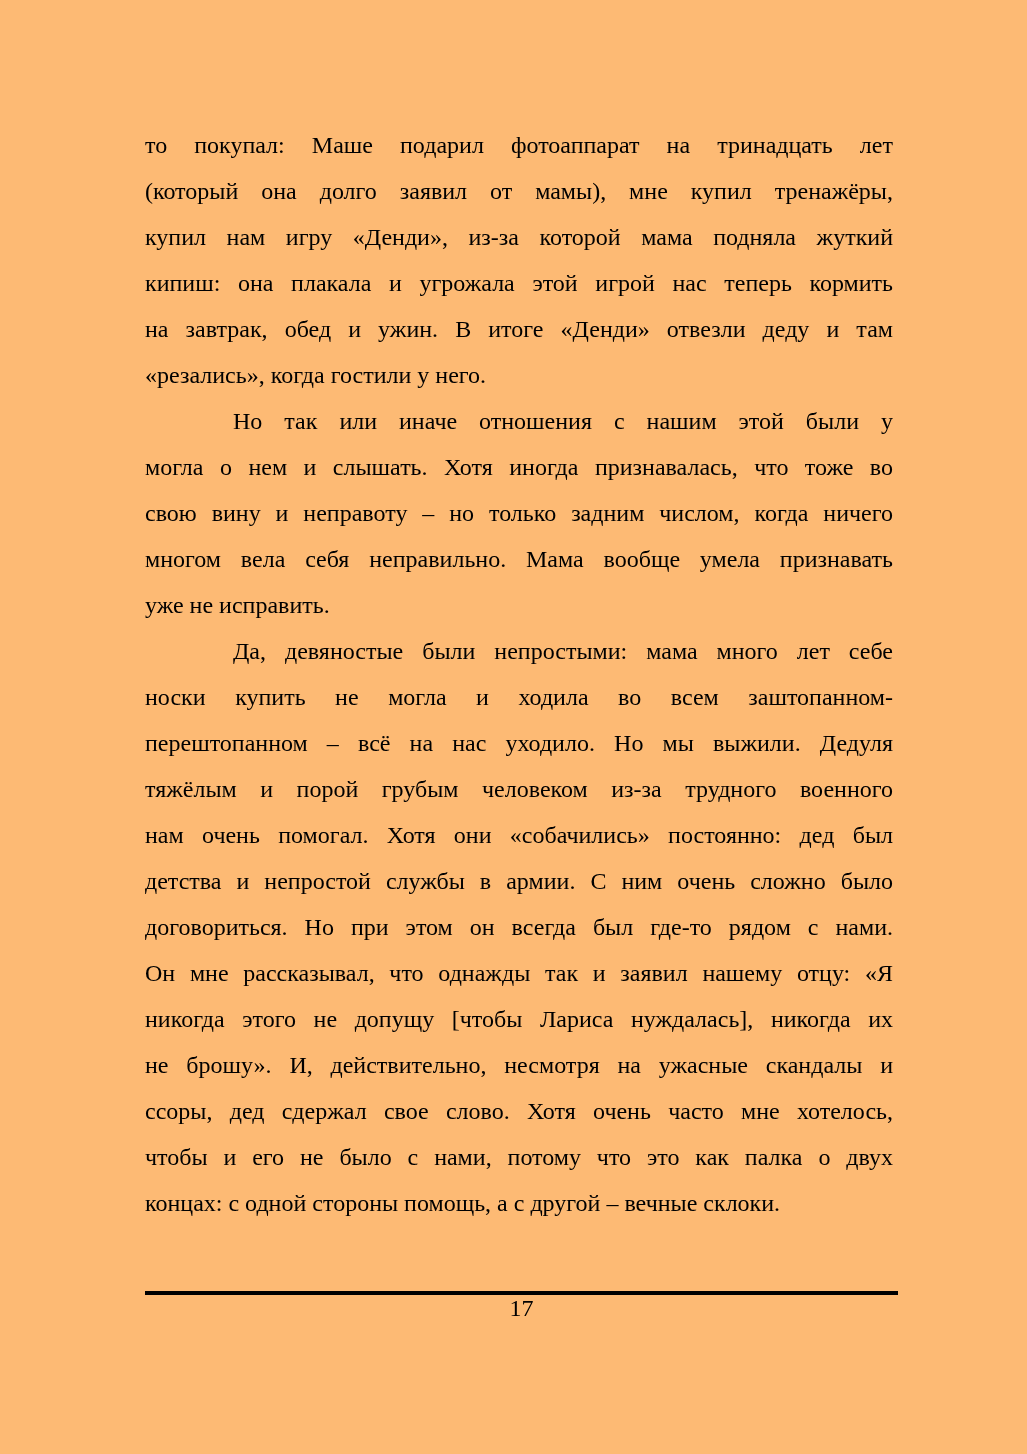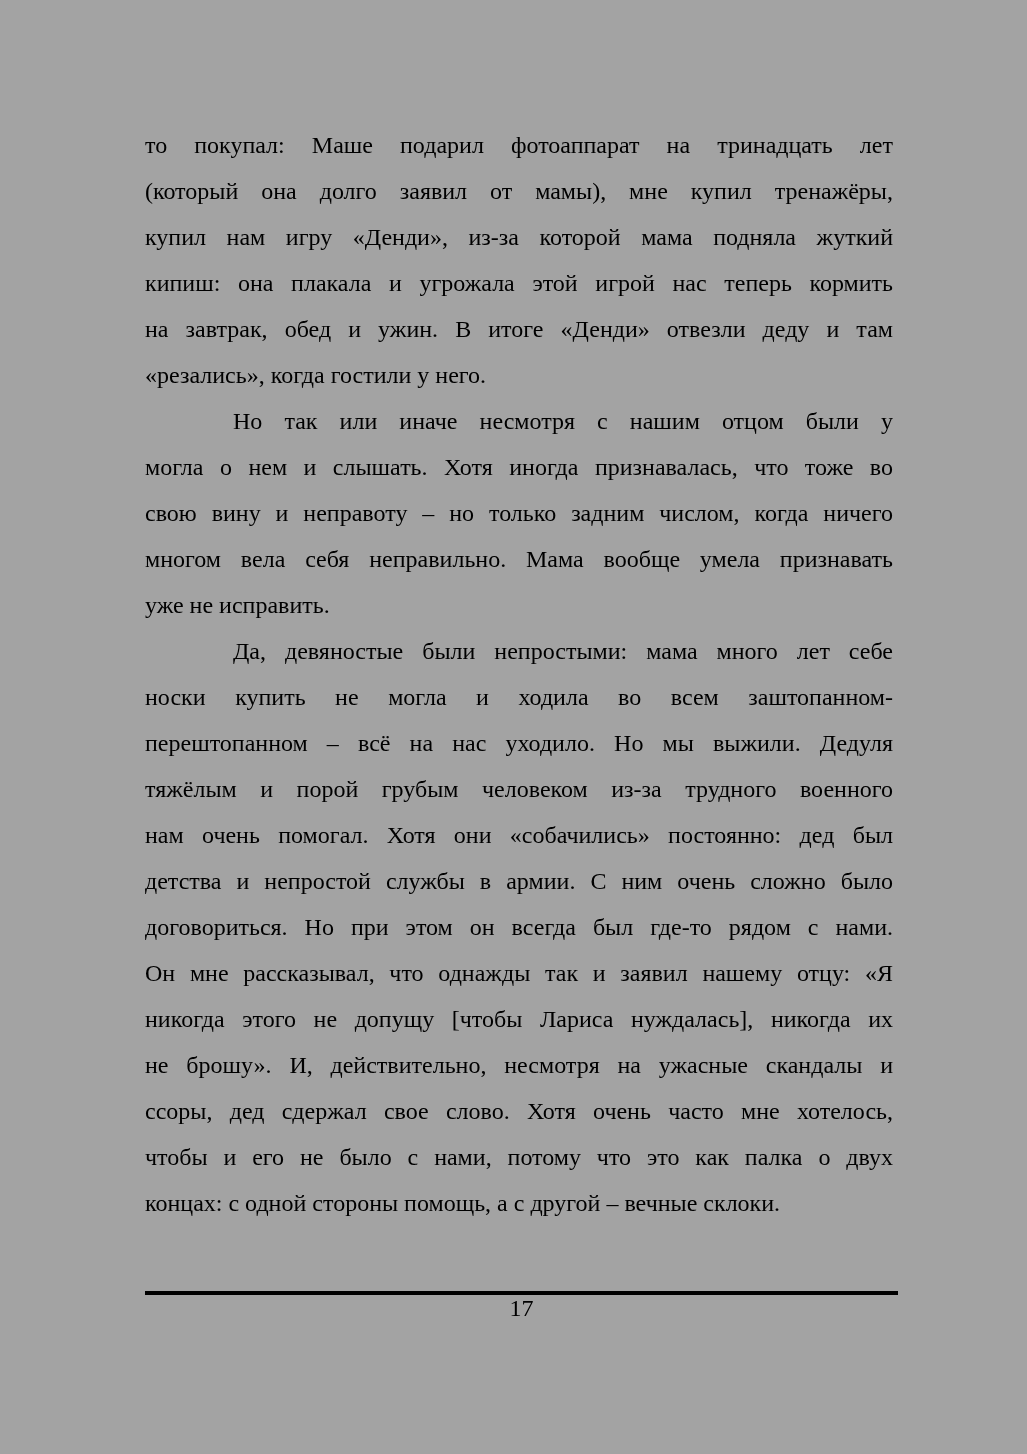--- a/index.html
+++ b/index.html
@@ -4,21 +4,21 @@
 <style>
   html, body {
     margin: 0;
     padding: 0;
     background: #ffffff;
   }
   .page {
     position: relative;
     width: 1027px;
     height: 1454px;
-    background: #a3a3a3;
+    background: #fdba74;
     color: #000000;
     font-family: "Liberation Serif", "DejaVu Serif", serif;
     overflow: hidden;
   }
   .text-block {
     position: absolute;
     left: 145px;
     top: 122px;
     width: 748px;
   }
@@ -65,21 +65,21 @@
     <div class="para">
       <div class="line">то покупал: Маше подарил фотоаппарат на тринадцать лет</div>
       <div class="line">(который она долго заявил от мамы), мне купил тренажёры,</div>
       <div class="line">купил нам игру «Денди», из-за которой мама подняла жуткий</div>
       <div class="line">кипиш: она плакала и угрожала этой игрой нас теперь кормить</div>
       <div class="line">на завтрак, обед и ужин. В итоге «Денди» отвезли деду и там</div>
       <div class="line last">«резались», когда гостили у него.</div>
     </div>
 
     <div class="para">
-      <div class="line indent">Но так или иначе несмотря с нашим отцом были у</div>
+      <div class="line indent">Но так или иначе отношения с нашим этой были у</div>
       <div class="line">могла о нем и слышать. Хотя иногда признавалась, что тоже во</div>
       <div class="line">свою вину и неправоту – но только задним числом, когда ничего</div>
       <div class="line">многом вела себя неправильно. Мама вообще умела признавать</div>
       <div class="line last">уже не исправить.</div>
     </div>
 
     <div class="para">
       <div class="line indent">Да, девяностые были непростыми: мама много лет себе</div>
       <div class="line">носки купить не могла и ходила во всем заштопанном-</div>
       <div class="line">перештопанном – всё на нас уходило. Но мы выжили. Дедуля</div>

